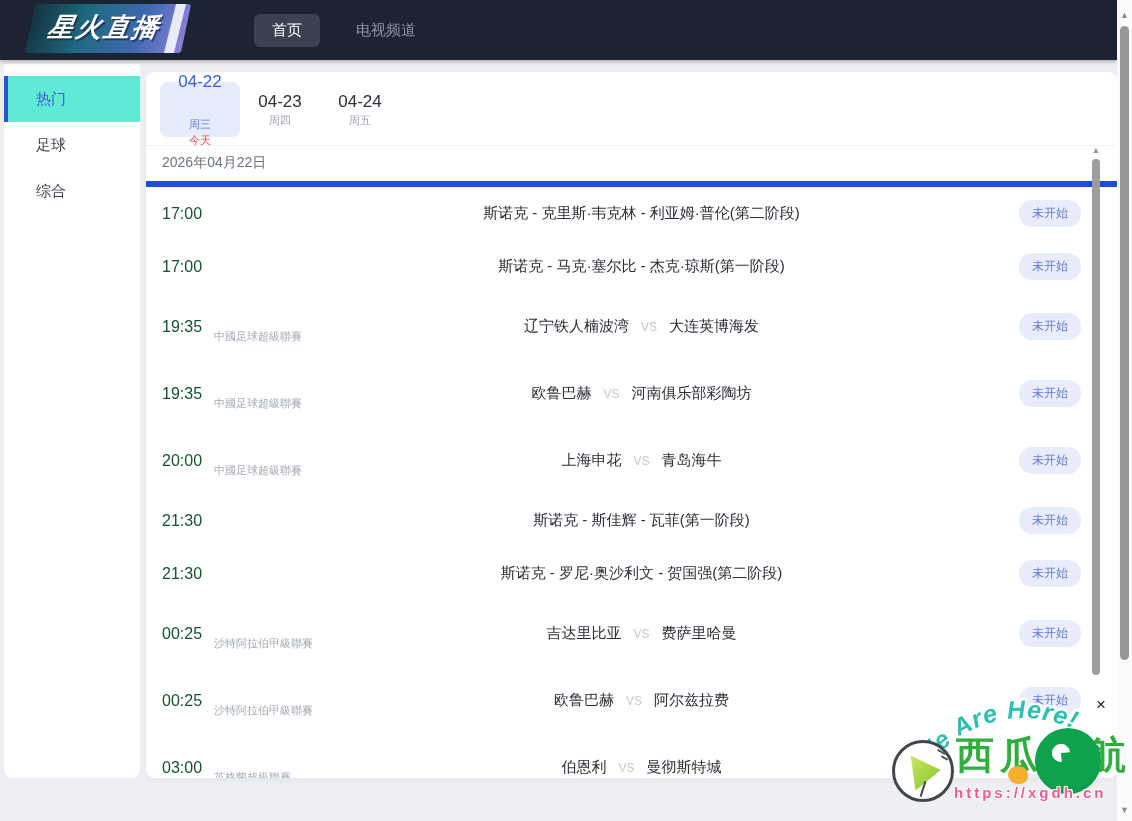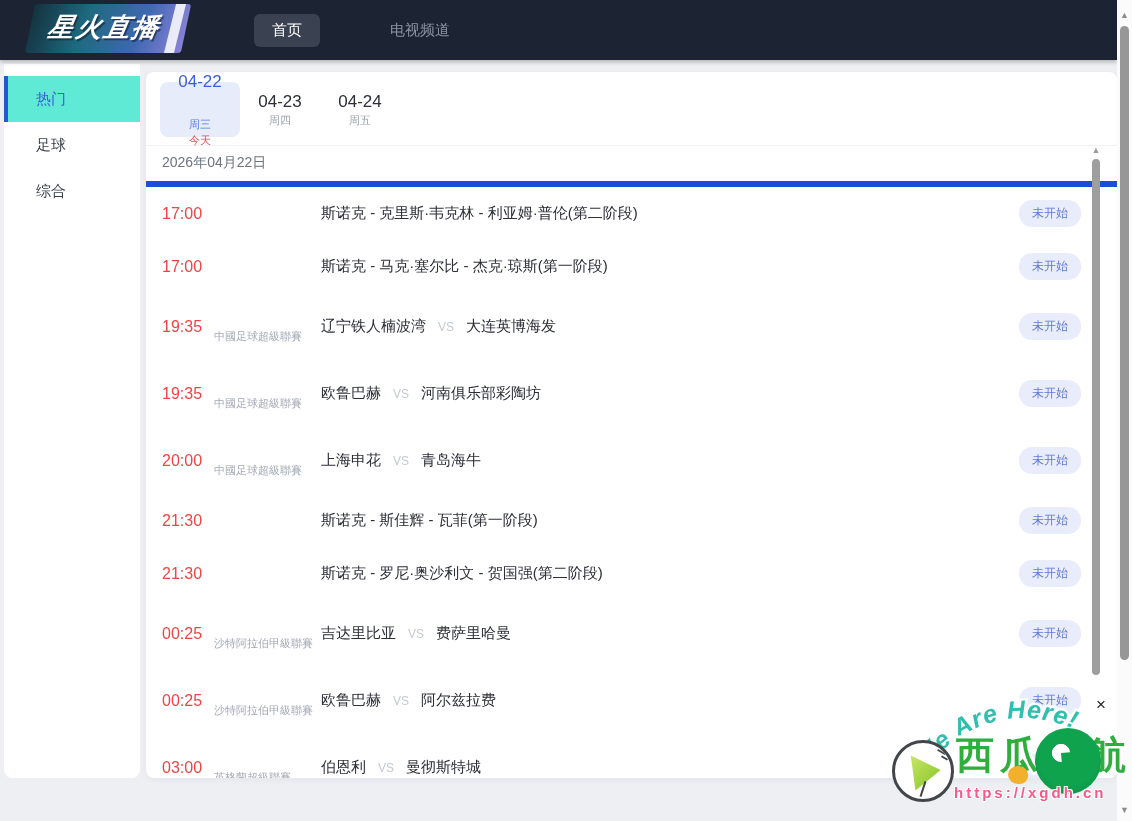--- a/index.html
+++ b/index.html
@@ -16,21 +16,21 @@
     background:linear-gradient(100deg,#14323f 0%,#1e6a80 35%,#3f68b0 70%,#8a82d8 100%);
     padding:6px 26px 8px 18px; border-radius:3px; position:relative; overflow:hidden; }
   .logo:after { content:""; position:absolute; right:6px; top:0; width:10px; height:100%;
     background:rgba(255,255,255,.85); transform:skewX(-2deg); }
   .logo-text { display:inline-block; transform:skewX(2deg); font-size:26px; font-weight:bold;
     font-style:italic; color:#fff; letter-spacing:2px;
     text-shadow:2px 2px 0 rgba(20,25,45,.55); }
   .nav { display:flex; align-items:center; gap:32px; margin-left:68px; }
   .nav-btn { padding:7px 18px; border-radius:6px; font-size:15px; cursor:pointer; }
   .nav-btn.active { background:#3a4150; color:#fff; }
-  .nav-btn.plain { color:#8b93a3; padding:7px 4px;margin-left:34px; }
+  .nav-btn.plain { color:#8b93a3; padding:7px 4px; }
 
   
   .sidebar { position:absolute; left:4px; top:64px; width:136px; height:714px;
     background:#fff; border-radius:0 0 8px 8px; padding-top:12px; }
   .side-item { height:46px; display:flex; align-items:center; padding-left:28px;
     font-size:15px; color:#3a3f4a; cursor:pointer; border-left:4px solid transparent; }
   .side-item.active { background:#5eead4; color:#3a5fd8; border-left-color:#2457d6; }
 
   
   .card { position:absolute; left:146px; top:72px; width:971px; height:706px;
@@ -46,24 +46,24 @@
   .date-tab.active .d { color:#3a5fd8; }
   .date-tab.active .w { color:#5b7ce0;margin-top:24px; }
   .divider { height:1px; background:#f0f1f4; }
   .date-label-row { padding:8px 16px 9px 16px; font-size:14px; color:#6c727e;
     border-bottom:6px solid #1d4ed8; }
 
   
   .match-row { display:flex; align-items:center; min-height:53px; cursor:pointer; }
   .match-row.tall { min-height:67px; }
   .time-col { width:175px; padding-left:16px; display:flex; align-items:flex-end; gap:12px; }
-  .time { font-size:16px; color:#ef4444; line-height:1; }
+  .time { font-size:16px; color:#14532d; line-height:1; }
   .league { font-size:11px; color:#a3a9b4; line-height:1; position:relative; top:7px;
     white-space:nowrap; }
-  .center-col { flex:1; display:flex; align-items:center;
+  .center-col { flex:1; display:flex; justify-content:center; align-items:center;
     gap:12px; font-size:15px; color:#2b2e36; }
   .vs { font-size:12px; color:#c3c8d2; }
   .badge-col { width:155px; display:flex; justify-content:flex-end; padding-right:36px; }
   .badge { background:#e9edfb; color:#6079d8; font-size:12px; padding:5px 13px;
     border-radius:13px; white-space:nowrap; }
 
   
   .inner-scrollbar { position:absolute; left:1090px; top:145px; width:12px; height:560px; z-index:6; }
   .inner-scrollbar .up { color:#9b9b9b; font-size:9px; text-align:center; display:block; }
   .inner-thumb { position:absolute; left:2px; top:14px; width:8px; height:516px;

